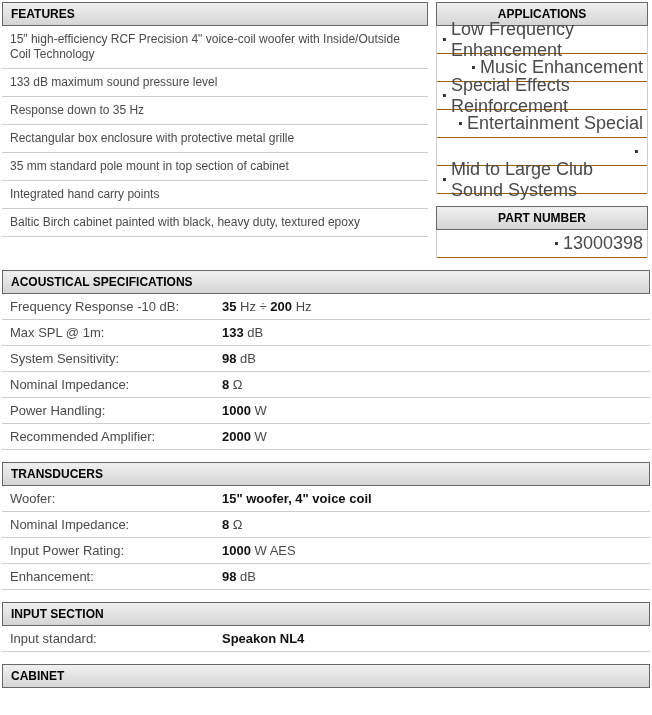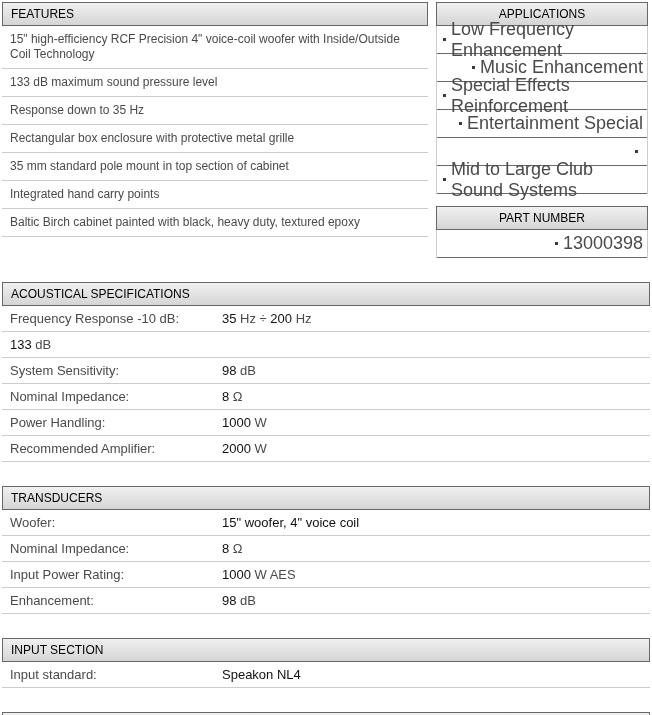--- a/index.html
+++ b/index.html
@@ -8,48 +8,48 @@
     font-family:"Liberation Sans",sans-serif;color:#4a4a4a;
   }
   .top{display:flex;align-items:flex-start;padding-top:2px;padding-left:2px}
   .col-left{flex:0 0 426px;width:426px}
   .col-right{flex:0 0 212px;width:212px;margin-left:8px}
 
   .sec-hdr{
     box-sizing:border-box;height:24px;line-height:22px;
     border:1px solid #686868;
     background:linear-gradient(180deg,#f0f0f0,#d5d5d5);
-    font-size:12px;font-weight:normal;color:#000;padding:0 8px;
+    font-size:12px;font-weight:bold;color:#000;padding:0 8px;
     white-space:nowrap;overflow:hidden;
   }
   .sec-hdr.center{text-align:center}
 
   .features-list .list-row{
     border-bottom:1px solid #ccc;
     padding:6px 14px 6px 8px;font-size:12px;line-height:15px;
   }
   .app-list{border-left:1px solid #ccc;border-right:1px solid #ccc}
   .app-list .list-row{
     display:flex;align-items:center;box-sizing:content-box;
     border-bottom:1px solid #a16207;height:27px;padding:0 4px 0 6px;
     font-size:18px;
     justify-content:flex-end;
   }
   .bullet{flex:0 0 3px;width:3px;height:3px;background:#3a3a3a;margin-right:5px}
 
   .mt12{margin-top:12px}
-  .spec-section{margin:24px 2px 0 2px}
+  .spec-section{margin:12px 2px 0 2px}
   .spec-rows .spec-row{
     display:flex;align-items:baseline;
     border-bottom:1px solid #ccc;
     padding:6px 0 6px 8px;font-size:13px;line-height:13px;
   }
   .spec-label{flex:0 0 212px}
   .spec-value{flex:1}
-  .spec-value b{color:#111;font-weight:normal}
+  .spec-value b{color:#111;font-weight:bold}
 </style>
 </head>
 <body>
 
 <div class="top">
   <div class="col-left">
     <div class="sec-hdr">FEATURES</div>
     <div class="features-list">
         <div class="list-row"><span>15" high-efficiency RCF Precision 4" voice-coil woofer with Inside/Outside Coil Technology</span></div>
         <div class="list-row"><span>133 dB maximum sound pressure level</span></div>
@@ -102,20 +102,21 @@
 </div>
 
 <div class="spec-section">
   <div class="sec-hdr">ACOUSTICAL SPECIFICATIONS</div>
   <div class="spec-rows">
       <div class="spec-row">
         <span class="spec-label">Frequency Response -10 dB:</span>
         <span class="spec-value"><b>35</b><span> Hz ÷ </span><b>200</b><span> Hz</span></span>
       </div>
       <div class="spec-row">
+        <span class="spec-label">Max SPL @ 1m:</span>
         <span class="spec-value"><b>133</b><span> dB</span></span>
       </div>
       <div class="spec-row">
         <span class="spec-label">System Sensitivity:</span>
         <span class="spec-value"><b>98</b><span> dB</span></span>
       </div>
       <div class="spec-row">
         <span class="spec-label">Nominal Impedance:</span>
         <span class="spec-value"><b>8</b><span> Ω</span></span>
       </div>

